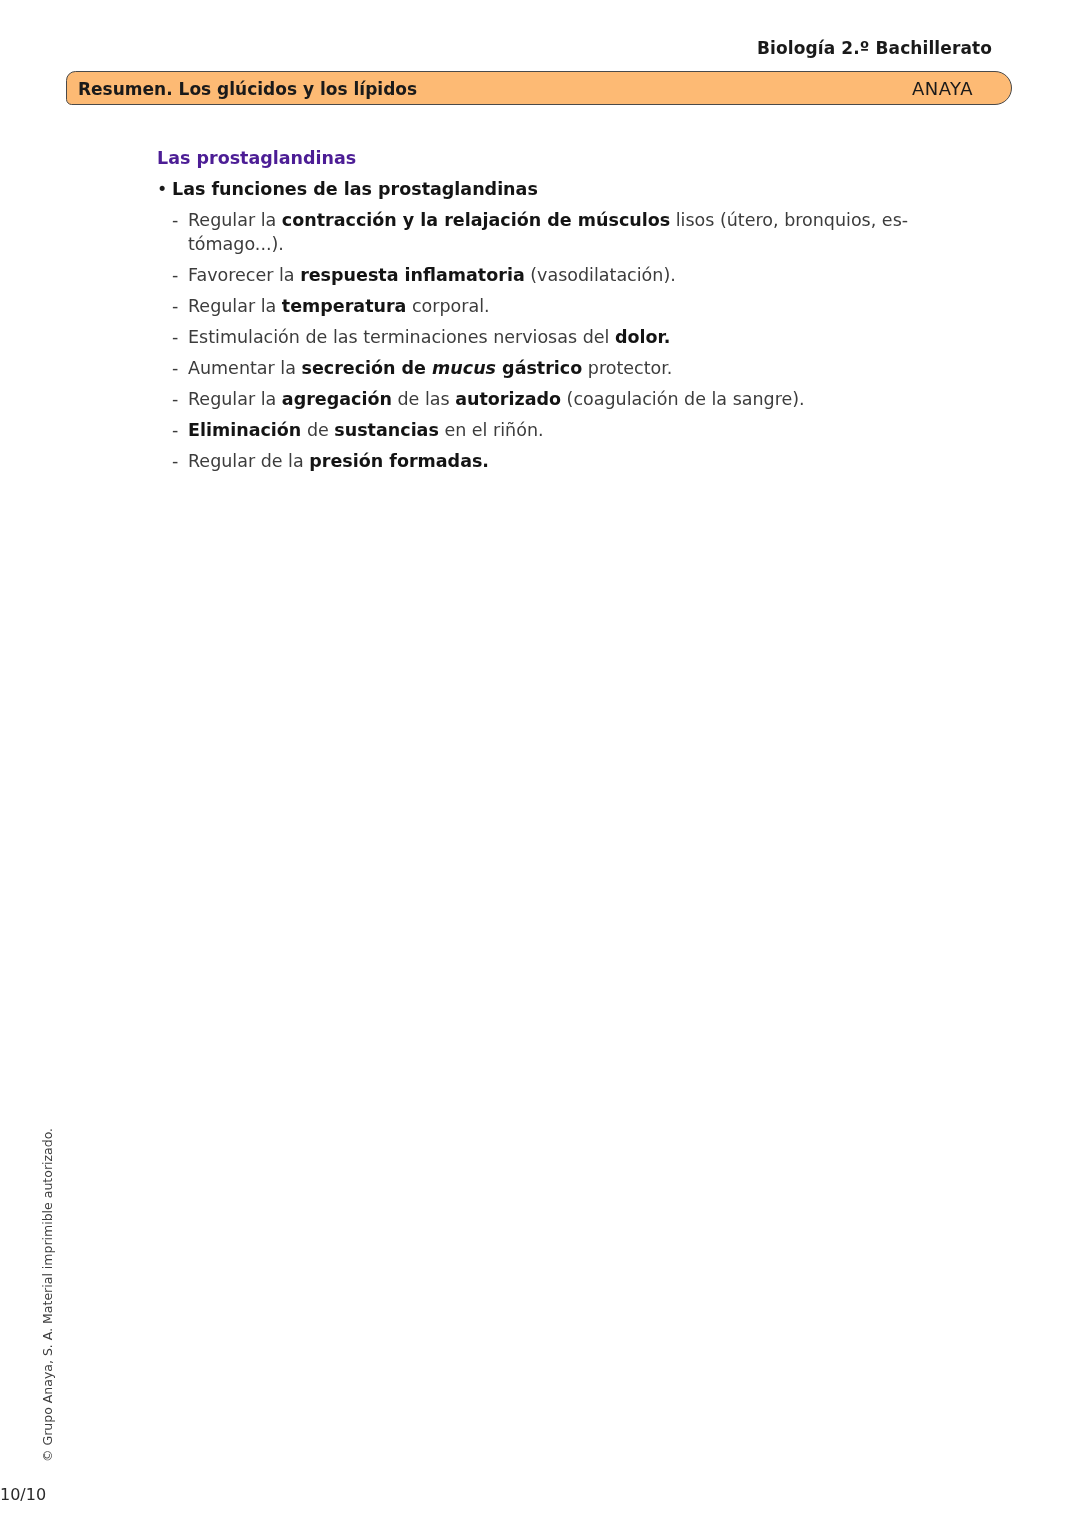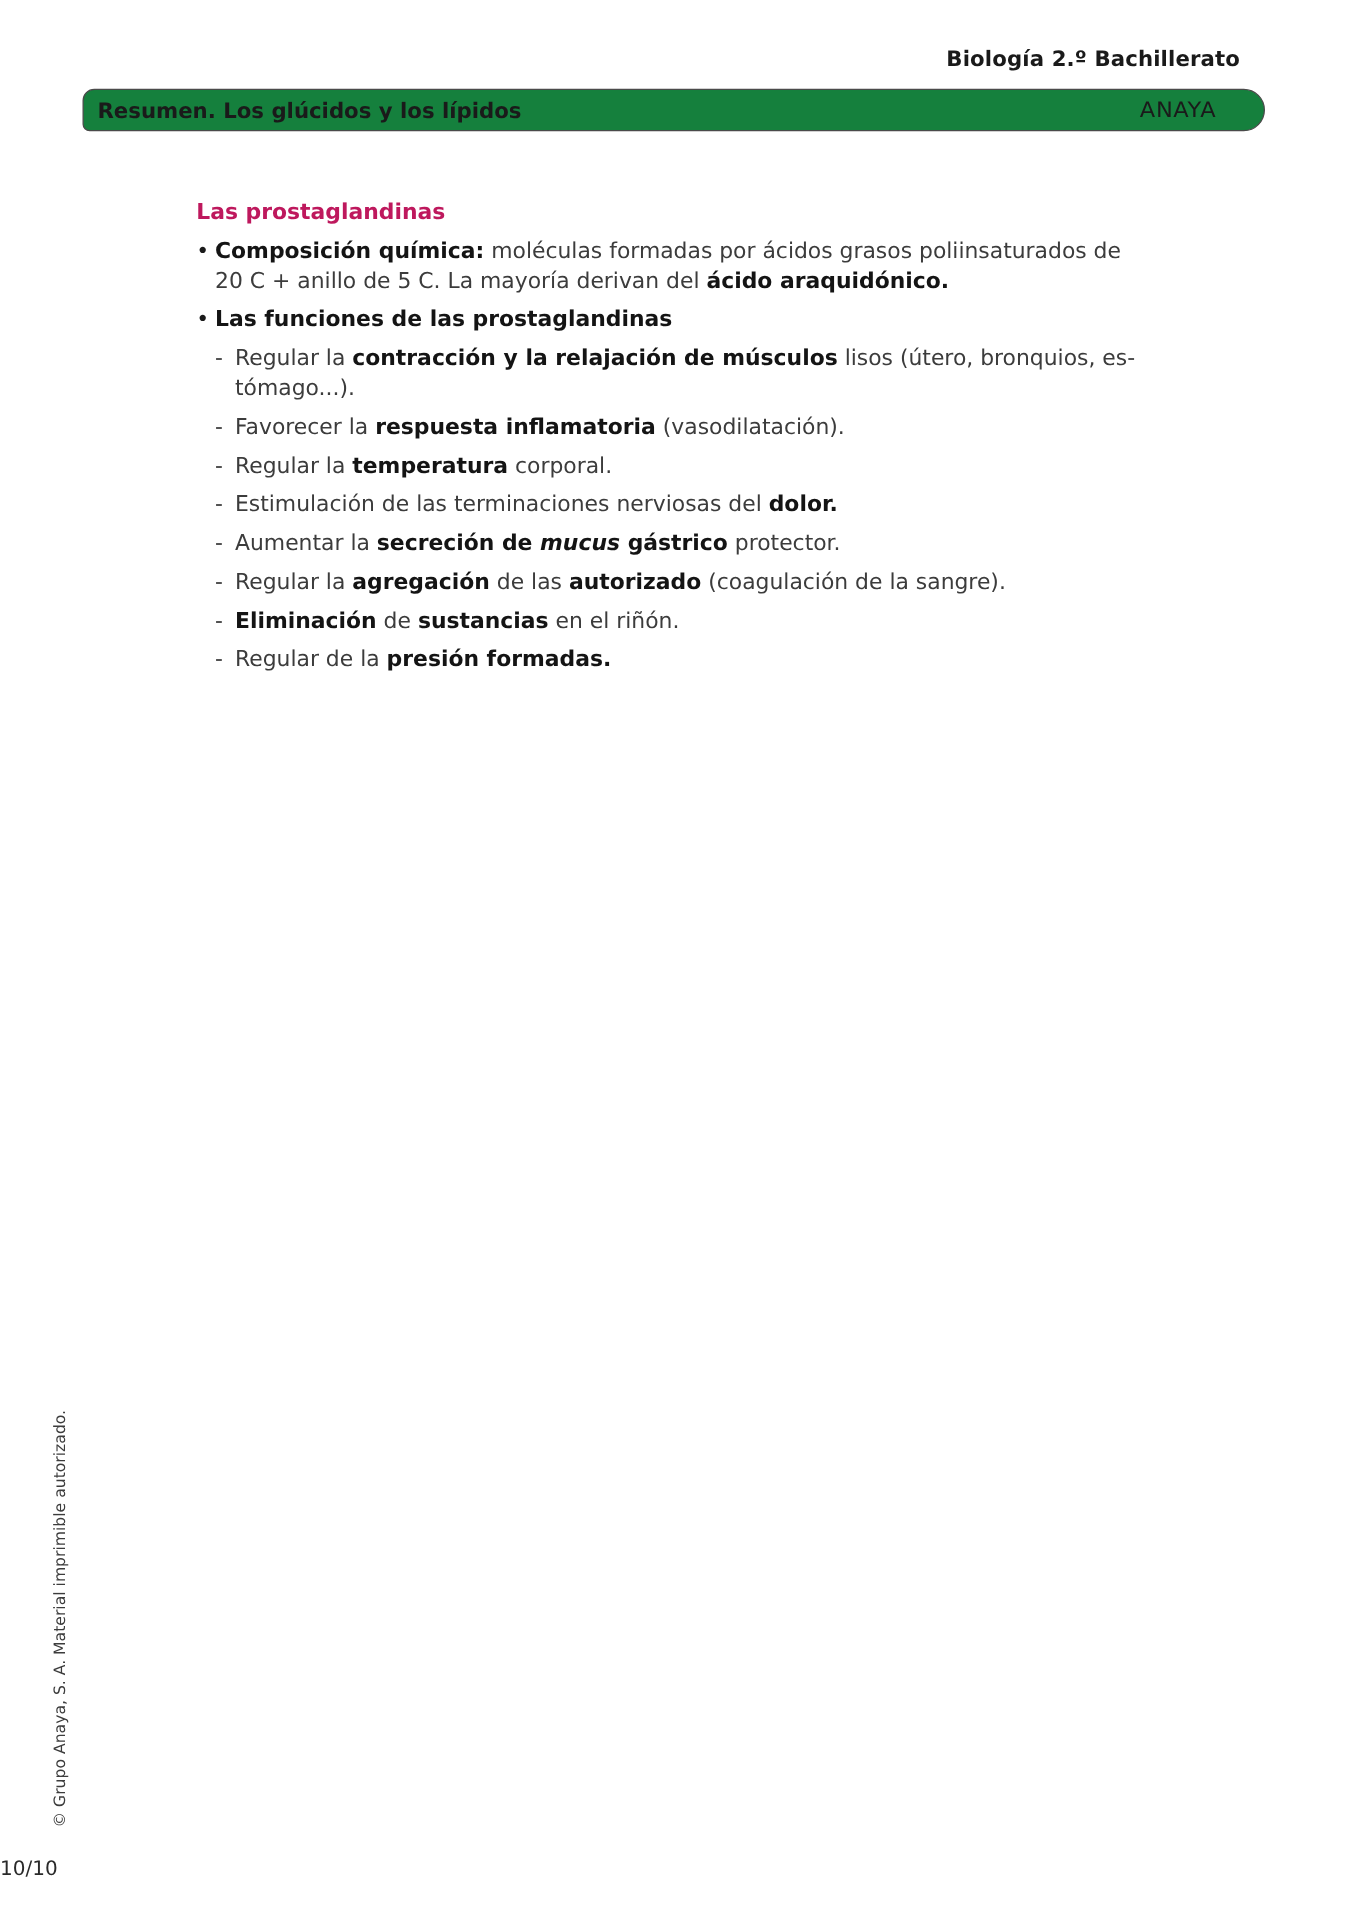--- a/index.html
+++ b/index.html
@@ -23,21 +23,21 @@
       font-weight: bold;
       color: #1a1a1a;
       letter-spacing: 0.1px;
     }
     .header-bar {
       position: absolute;
       left: 66px;
       top: 71px;
       width: 946px;
       height: 34px;
-      background: #15803d;
+      background: #fdba74;
       border: 1.5px solid #4a4a4a;
       border-radius: 10px 18px 18px 6px;
       box-sizing: border-box;
     }
     .header-title {
       position: absolute;
       left: 11px;
       top: 7px;
       font-size: 17px;
       font-weight: bold;
@@ -56,23 +56,23 @@
     }
     .content {
       position: absolute;
       left: 157px;
       top: 146px;
       width: 760px;
       font-size: 17.5px;
       line-height: 24px;
     }
     .section-title {
-      color: #be185d;
+      color: #4c1d95;
       font-weight: 600;
-      margin: 12px 0 7px 0;
+      margin: 0 0 7px 0;
       font-size: 17.5px;
     }
     .bullet {
       position: relative;
       padding-left: 15px;
       margin-bottom: 7px;
     }
     .bullet::before {
       content: "•";
       position: absolute;
@@ -128,23 +128,20 @@
 <div class="subject">Biología 2.º Bachillerato</div>
 
 <div class="header-bar">
   <span class="header-title">Resumen. Los glúcidos y los lípidos</span>
   <span class="brand-logo">ANAYA</span>
 </div>
 
 <div class="content">
   <div class="section-title">Las prostaglandinas</div>
 
-  <div class="bullet">
-    <b>Composición química:</b><span> moléculas formadas por ácidos grasos poliinsaturados de 20 C + anillo de 5 C. La mayoría derivan del </span><b>ácido araquidónico.</b>
-  </div>
 
   <div class="bullet">
     <b>Las funciones de las prostaglandinas</b>
   </div>
 
   <ul class="sub-list">
     <li class="sub-item">
       <span class="dash">-</span>
       <span>Regular la </span><b>contracción y la relajación de músculos</b><span> lisos (útero, bronquios, es-<br>tómago...).</span>
     </li>

